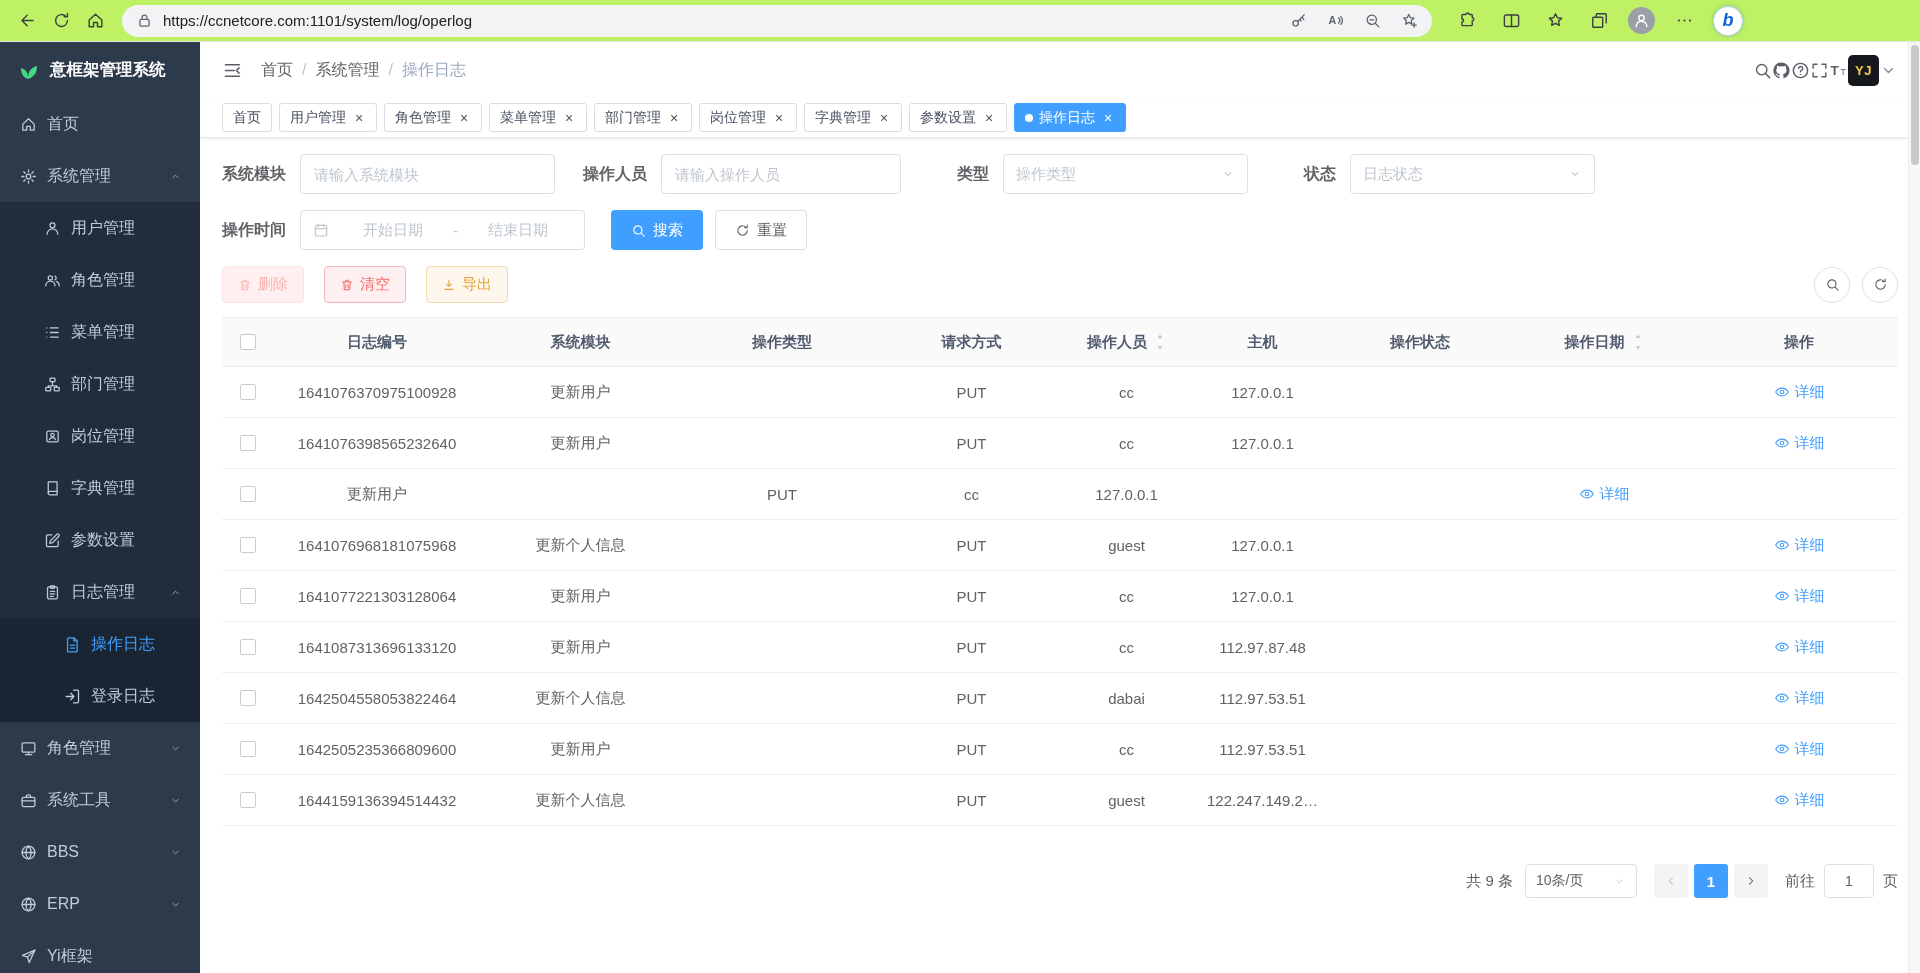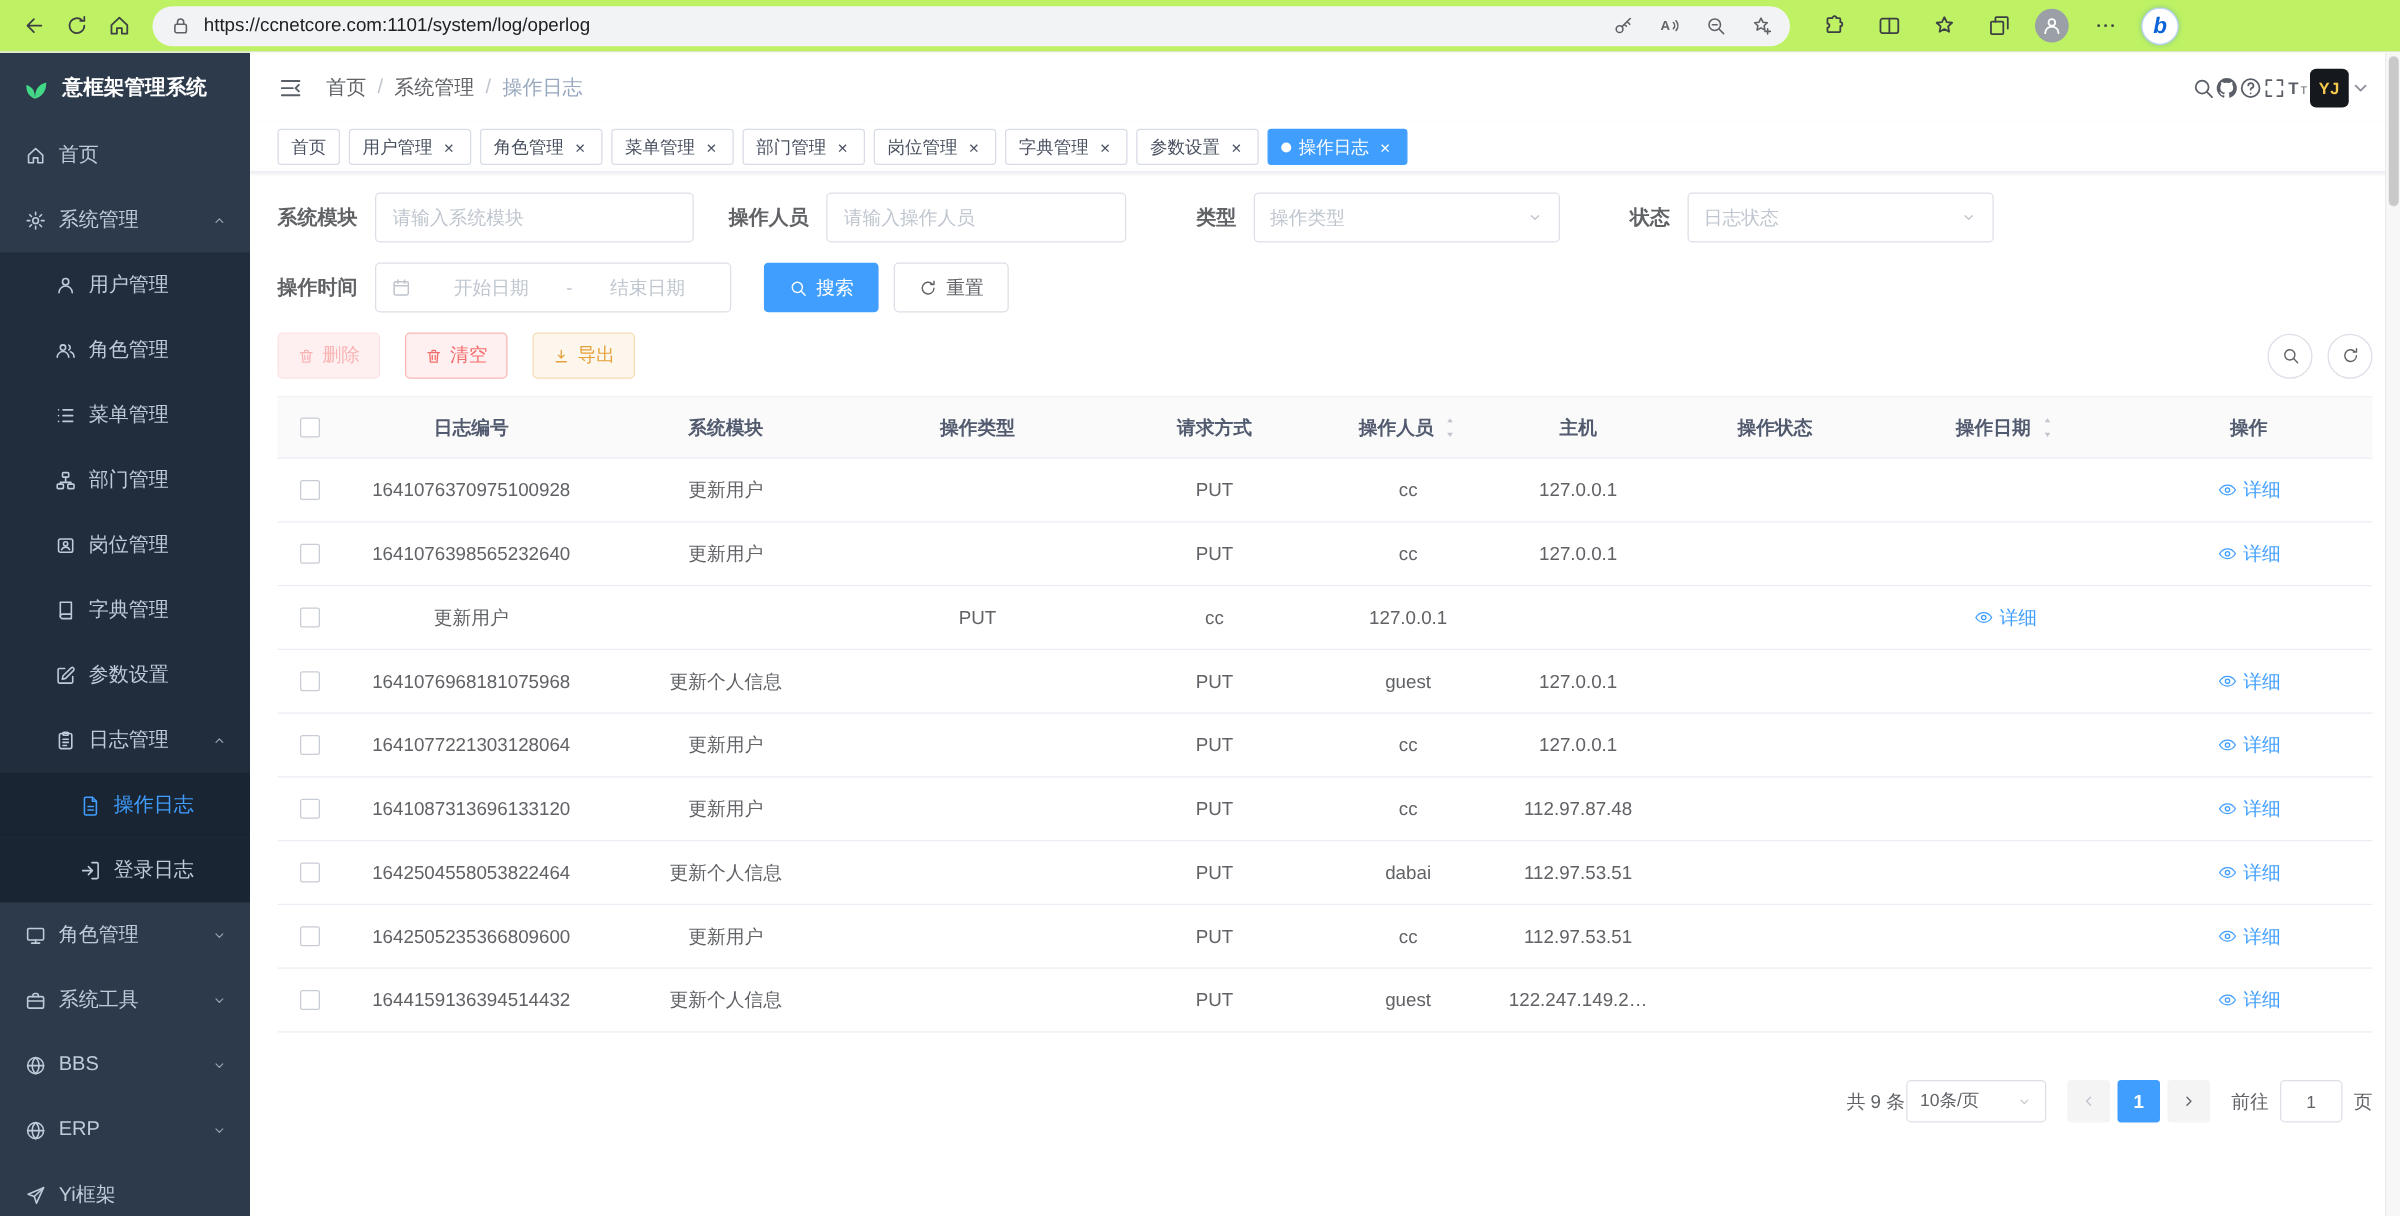--- a/index.html
+++ b/index.html
@@ -116,21 +116,21 @@
   .th{height:48px;font-size:15px;font-weight:bold;color:#515a6e;gap:4px}
   .td{height:50px;font-size:15px;color:#606266}
   .checkbox{width:16px;height:16px;border:1px solid #c8ccd4;border-radius:2px;background:#fff;cursor:pointer;display:inline-block}
   .sorter{display:inline-flex;flex-direction:column;margin-left:3px;cursor:pointer;color:#c0c4cc}
   .sorter svg.ic{width:12px;height:9px;stroke:none}
   .detail{display:inline-flex;align-items:center;gap:5px;color:#409eff;cursor:pointer;text-decoration:none;font-size:15px}
   .detail svg.ic{width:16px;height:16px;stroke-width:1.6}
 
   
   .pagination{display:flex;align-items:center;justify-content:flex-end;margin:38px 0 30px;font-size:15px;color:#606266}
-  .ptotal{margin-right:1px}
+  .ptotal{margin-right:12px}
   .psize{width:112px;height:34px;border:1px solid #dcdfe6;border-radius:4px;background:#fff;display:flex;
     align-items:center;justify-content:space-between;padding:0 10px;font-size:14px;color:#606266;cursor:pointer;margin-right:14px}
   .psize svg.ic{width:13px;height:13px;color:#c0c4cc}
   .pbtn{min-width:34px;height:34px;border:none;background:#f4f4f5;border-radius:3px;margin:0 3px;
     display:flex;align-items:center;justify-content:center;font-size:15px;color:#606266;cursor:pointer}
   .pbtn svg.ic{width:14px;height:14px}
   .pbtn.prev{color:#c0c4cc}
   .pbtn.cur{background:#409eff;color:#fff;font-weight:bold}
   .goto-label{margin-left:14px;margin-right:9px}
   .goto-input{width:50px;height:34px;border:1px solid #dcdfe6;border-radius:4px;text-align:center;

